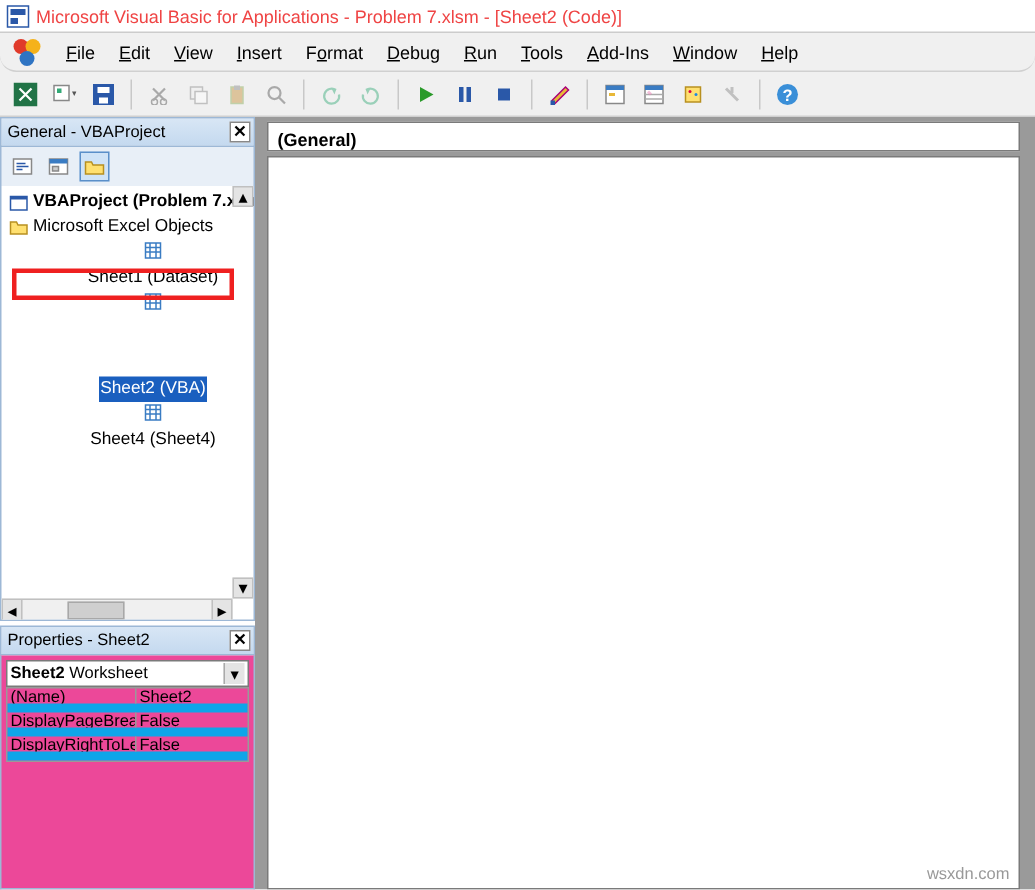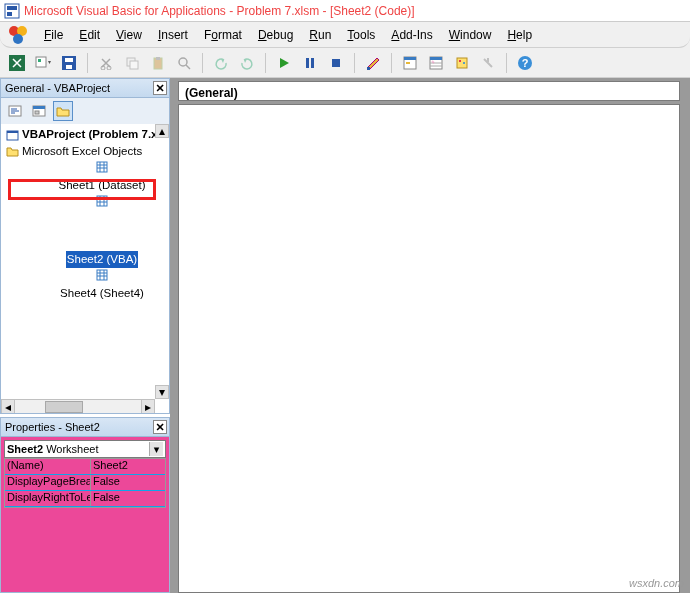--- a/index.html
+++ b/index.html
@@ -182,21 +182,21 @@
     .tab {
       padding:2px 8px;border:1px solid #999;background:#fff;border-bottom:none;
       border-top-left-radius:3px;border-top-right-radius:3px;cursor:default;
     }
     .tab.inactive { background:#eaeaea;border-color:#bbb; }
     .prop-grid {
       border:1px solid #999;font-size:11px;
       width:100%;
     }
     .prop-row {
-      display:flex;border-bottom:1px solid #0ea5e9;height:16px;
+      display:flex;border-bottom:6px solid #0ea5e9;height:16px;
     }
     .prop-name {
       width:86px;padding:0 2px;border-right:1px solid #999;
       overflow:hidden;white-space:nowrap;
     }
     .prop-val { flex:1;padding:0 2px;overflow:hidden;white-space:nowrap; }
     .right-col {
       flex:1;
       background:#9a9a9a;
       padding:3px 0 0 8px;
@@ -207,21 +207,21 @@
       height:20px;border:1px solid #7a7a7a;background:#fff;
       display:flex;align-items:flex-end;font-size:12px;padding:0 6px;
       font-weight:bold;cursor:default;
     }
     .code-area {
       margin-top:3px;
       width: calc(100% - 10px);
       flex:1;background:#fff;border:1px solid #7a7a7a;
     }
     .watermark {
-      position:absolute;right:6px;bottom:4px;color:#999;font-size:11px;font-style:italic;
+      position:absolute;right:17px;bottom:4px;color:#999;font-size:11px;
     }
   </style>
 </head>
 <body>
 
 <div class="title-bar">
   <span class="app-icon">
     <svg width="16" height="16">
         <rect x="1" y="1" width="14" height="14" fill="#fff" stroke="#2a58a8"></rect>
         <rect x="3" y="3" width="10" height="4" fill="#2a58a8"></rect>

